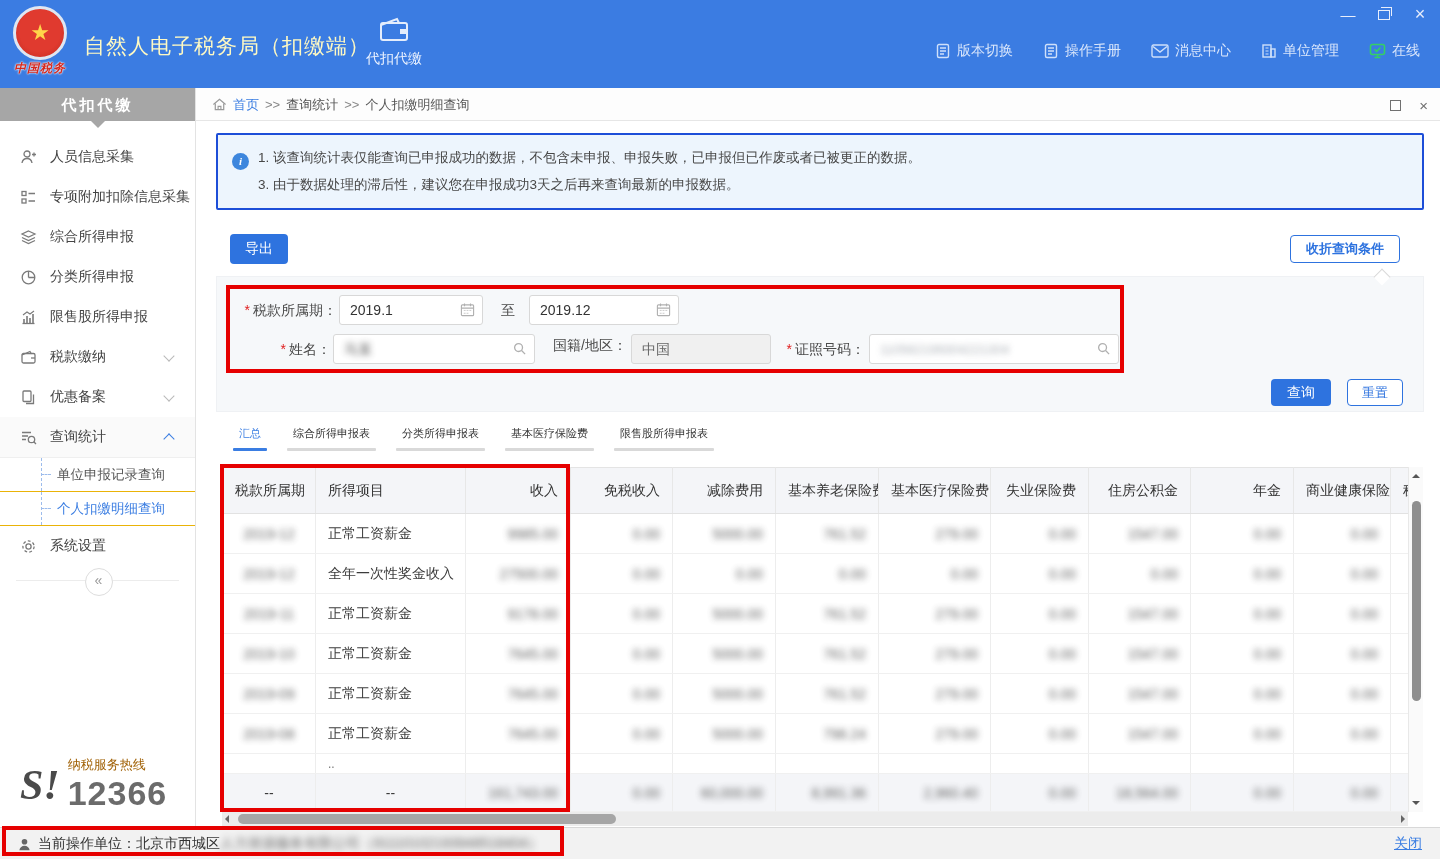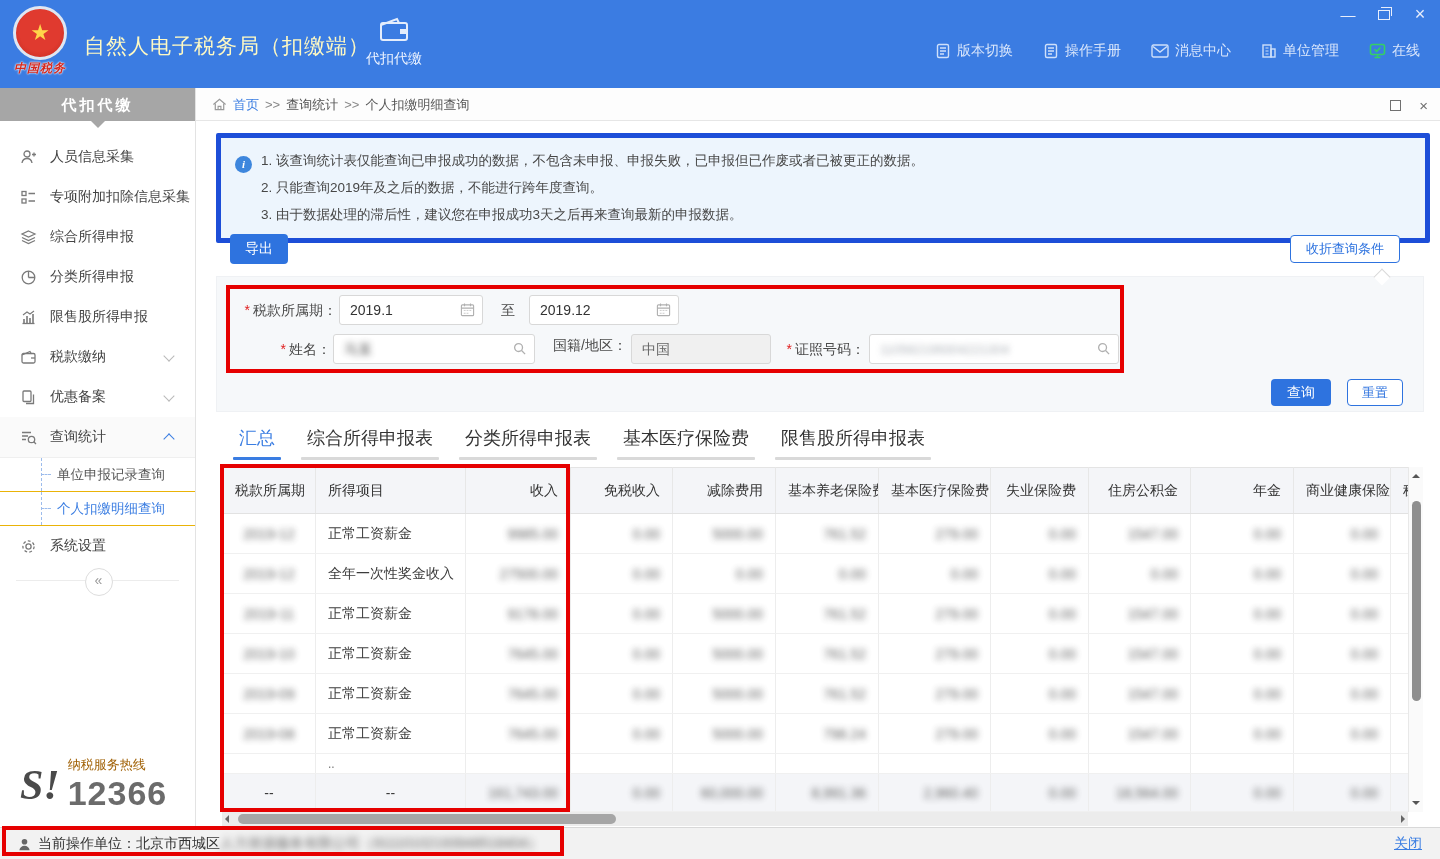--- a/index.html
+++ b/index.html
@@ -64,48 +64,48 @@
   .crumb{position:absolute;left:16px;top:0;height:33px;display:flex;align-items:center;gap:6px;
     font-size:13px;color:#555;}
   .crumb .home-lnk{color:#3a7de2;cursor:pointer;}
   .crumb .sep{color:#888;}
   .crumb-controls{position:absolute;right:12px;top:9px;display:flex;gap:18px;align-items:center;color:#707070;}
   .sq-icon{width:9px;height:9px;border:1.3px solid #707070;display:inline-block;}
 
   
   .content{position:absolute;left:196px;top:121px;width:1244px;height:706px;background:#fff;}
   .notice{position:absolute;left:20px;top:12px;width:1176px;background:#edf5fd;
-    border:5px solid #1d4ed8;border-radius:2px;padding:9px 14px 10px;font-size:13.5px;color:#474747;}
+    border:2px solid #1d4ed8;border-radius:2px;padding:9px 14px 10px;font-size:13.5px;color:#474747;}
   .notice .ln{line-height:27px;}
   .notice .ln.ind{padding-left:26px;}
   .info-ic{display:inline-flex;width:17px;height:17px;border-radius:50%;background:#3d86dd;color:#fff;
     font-size:11px;font-weight:bold;font-style:italic;align-items:center;justify-content:center;
     margin-right:9px;vertical-align:-3px;font-family:"Liberation Serif",serif;}
   .btn-blue{background:#2e73df;color:#fff;border:none;border-radius:4px;font-size:14px;cursor:pointer;}
   .btn-ghost{background:#fff;color:#2e73df;border:1px solid #2e73df;border-radius:4px;font-size:13px;cursor:pointer;}
   .export-btn{position:absolute;left:34px;top:113px;width:58px;height:30px;}
-  .collapse-q-btn{position:absolute;right:40px;top:114px;height:28px;padding:0 15px;}
+  .collapse-q-btn{position:absolute;right:40px;top:114px;height:28px;padding:0 15px;font-weight:bold;}
   .panel-notch{position:absolute;right:52px;top:150px;width:11px;height:11px;background:#fff;
     border-left:1px solid #d9d9d9;border-top:1px solid #d9d9d9;transform:rotate(45deg);z-index:3;}
   .qpanel{position:absolute;left:20px;top:155px;width:1208px;height:136px;background:#f6f8fa;
     border:1px solid #eff1f4;box-sizing:border-box;}
   .flabel{position:absolute;height:30px;line-height:30px;text-align:right;color:#4a4a4a;font-size:14px;}
   .req{color:#e02020;margin-right:3px;}
   .finput{position:absolute;height:30px;background:#fff;border:1px solid #d8d8d8;border-radius:3px;
     box-sizing:border-box;line-height:28px;padding-left:10px;font-size:14px;color:#333;}
   .finput.disabled{background:#f0f0f0;color:#666;}
   .finput .fic{position:absolute;right:7px;top:6px;}
   .blur{filter:blur(3px);opacity:.8;}
   .blur2{filter:blur(3.5px);opacity:.75;}
   .q-btn{position:absolute;left:1054px;top:102px;width:60px;height:27px;}
   .r-btn{position:absolute;left:1130px;top:102px;width:56px;height:27px;}
 
   
   .tabs{position:absolute;left:40px;top:305px;display:flex;gap:26px;}
-  .tab{position:relative;font-size:18px;color:#333;padding:0 3px 10px;cursor:pointer;}
+  .tab{position:relative;font-size:11px;color:#333;padding:0 3px 10px;cursor:pointer;}
   .tab:after{content:"";position:absolute;left:-3px;right:-3px;bottom:0;height:3px;background:#d9d9d9;border-radius:1px;}
   .tab.active{color:#3a7de2;}
   .tab.active:after{background:#3a7de2;}
 
   
   .tbl-wrap{position:absolute;left:26px;top:346px;width:1186px;}
   table.grid{border-collapse:collapse;table-layout:fixed;width:1186px;background:#fff;
     border:1px solid #e4e4e4;}
   table.grid th{height:45px;background:#f4f5f8;font-weight:normal;font-size:14px;color:#333;
     border-right:1px solid #e7e7e7;border-bottom:1px solid #e2e2e2;padding:0 12px;white-space:nowrap;overflow:hidden;}
@@ -326,21 +326,20 @@
     <div class="crumb-controls">
       <span class="sq-icon"></span>
       <span style="font-size:15px;cursor:pointer;">×</span>
     </div>
   </div>
 
   <div class="content">
 
     <div class="notice">
       <div class="ln"><span class="info-ic">i</span><span>1. 该查询统计表仅能查询已申报成功的数据，不包含未申报、申报失败，已申报但已作废或者已被更正的数据。</span></div>
-      <div class="ln ind">2. 只能查询2019年及之后的数据，不能进行跨年度查询。</div>
       <div class="ln ind">3. 由于数据处理的滞后性，建议您在申报成功3天之后再来查询最新的申报数据。</div>
     </div>
 
     <button class="btn-blue export-btn">导出</button>
     <button class="btn-ghost collapse-q-btn">收折查询条件</button>
     <div class="panel-notch"></div>
 
     <div class="qpanel">
 
       <div class="flabel" style="left:0;top:18px;width:120px;">

